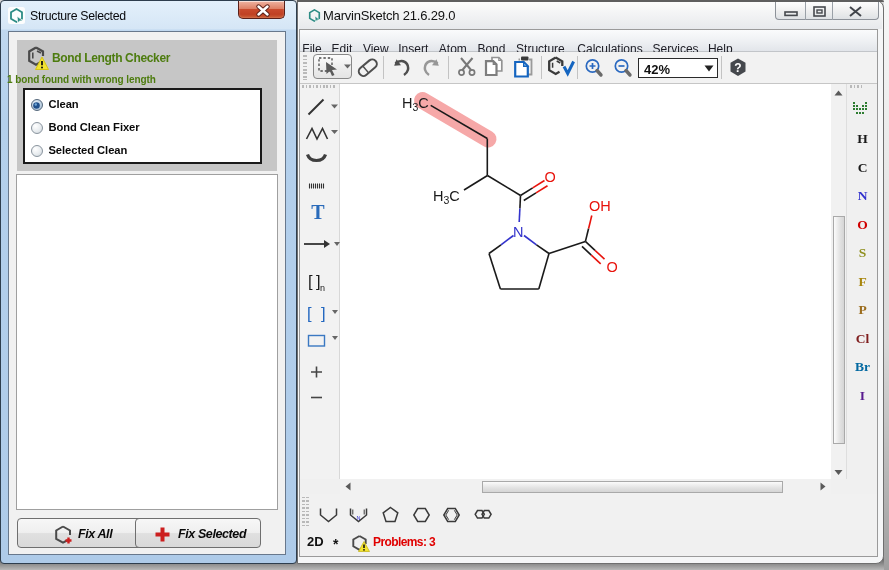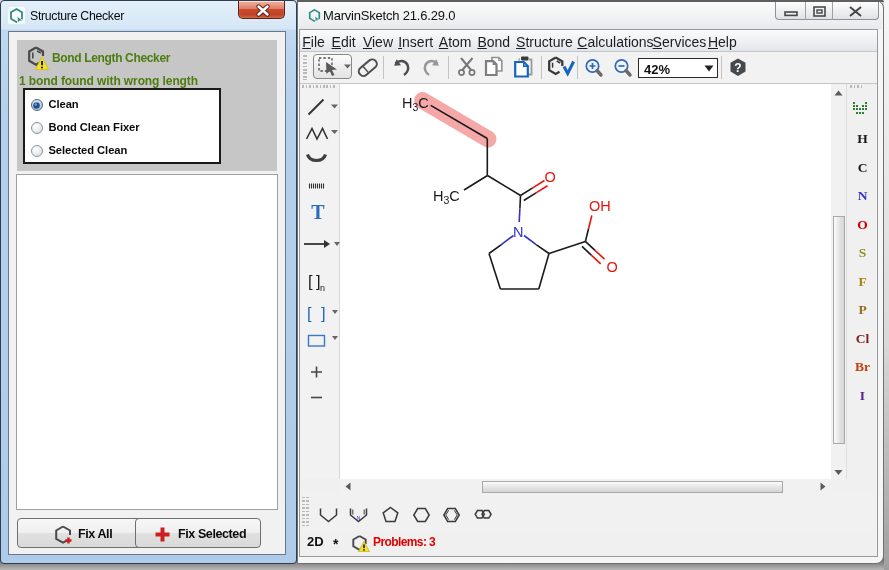--- a/index.html
+++ b/index.html
@@ -12,21 +12,21 @@
 
 #mw { left:297px; top:0; width:587px; height:564px; background:#f5f6f7; border:1px solid #6f6f6f; border-radius:0 8px 8px 0; }
 #mw-title { left:299px; top:1px; width:583px; height:28px; background:linear-gradient(180deg,#fdfdfd 0%,#f2f3f4 50%,#e7e9ec 100%); border-radius:0 7px 0 0; }
 #mw-title-text { left:323px; top:8px; font-size:13px; letter-spacing:-0.2px; color:#111; }
 #mw-btns { left:775px; top:1px; width:104px; height:19px; background:linear-gradient(180deg,#ffffff 0%,#f2f2f2 45%,#dfe2e5 100%); border:1px solid #8d9299; border-top:none; border-radius:0 0 4px 4px; }
 .mwdiv { top:0; width:1px; height:19px; background:#9aa0a7; }
 #mw-content { left:299px; top:29px; width:579px; height:528px; border:1px solid #9a9a9a; background:#f0f0f0; }
 
 
 #menubar { left:300px; top:30px; width:577px; height:22px; background:linear-gradient(180deg,#fafbfc 0%,#eef0f3 55%,#e2e5ea 100%); border-bottom:1px solid #c2c5c9; }
-#menubar span.mi { position:absolute; top:4px; font-size:14px; color:#1c1c24; white-space:nowrap; }
+#menubar span.mi { position:absolute; top:12px; font-size:12px; color:#1c1c24; white-space:nowrap; }
 
 #toolbar { left:300px; top:52px; width:577px; height:32px; background:#f2f2f2; border-bottom:1px solid #c6c6c6; }
 .tsep { top:4px; width:1px; height:23px; background:#c3c3c3; }
 
 #lefttools { left:300px; top:84px; width:40px; height:395px; background:#f2f2f2; border-right:1px solid #d8d8d8; }
 #canvas { left:340px; top:84px; width:491px; height:395px; background:#ffffff; }
 #vscroll { left:831px; top:84px; width:15px; height:395px; background:#f1f1f1; }
 #vthumb { left:1.5px; top:132px; width:12px; height:228px; background:linear-gradient(90deg,#fbfbfb,#e2e2e2 60%,#d5d5d5); border:1px solid #a9a9a9; }
 #hscroll { left:340px; top:479px; width:491px; height:15px; background:#f1f1f1; }
 #hthumb { left:142px; top:1.5px; width:301px; height:12px; background:linear-gradient(180deg,#fbfbfb,#e2e2e2 60%,#d5d5d5); border:1px solid #a9a9a9; }
@@ -36,25 +36,25 @@
 
 #templates { left:300px; top:494px; width:577px; height:36px; background:#f1f1f1; }
 #statusbar { left:300px; top:530px; width:577px; height:26px; background:#f0f0f0; }
 
 
 #dlg { left:0; top:0; width:297px; height:564px; border:1.5px solid #2e3e4e; border-radius:4px; background:linear-gradient(180deg,#e3f0fb 0%,#d5e6f6 28px,#c0d8f0 29px,#b4d0ec 120px,#aecbe9 100%); }
 #dlg-title-text { left:30px; top:9px; font-size:12.3px; letter-spacing:-0.3px; color:#08080c; }
 #dlg-close { left:238px; top:1px; width:47px; height:18px; border:1px solid #5a2019; border-top:none; border-radius:0 0 5px 5px; background:linear-gradient(180deg,#efb4a2 0%,#dd7d62 48%,#c94a2d 50%,#c04124 78%,#cd5e35 100%); box-shadow:inset 0 1px 0 rgba(255,255,255,.55), inset 0 0 2px rgba(255,255,255,.35); }
 #dlg-client { left:8px; top:31px; width:278px; height:524px; border:1px solid #68788c; background:#f1f1f1; }
 #gpanel { left:17px; top:40px; width:259.5px; height:131px; background:#c6c6c6; }
-#radiobox { left:23.4px; top:88px; width:198px; height:76px; background:#fff; border:2px solid #1a1a1a; }
+#radiobox { left:23.4px; top:88px; width:239px; height:76px; background:#fff; border:2px solid #1a1a1a; }
 .rcirc { position:absolute; left:5.3px; width:12px; height:12px; border-radius:50%; border:1px solid #8a949e; background:radial-gradient(circle at 35% 30%, #ffffff 0%, #e8ecef 55%, #c9d2d9 100%); }
 .rlabel { position:absolute; left:23px; font-size:11.2px; letter-spacing:-0.05px; font-weight:bold; color:#0a0a0a; white-space:nowrap; }
 #listarea { left:16px; top:174px; width:261.5px; height:336px; background:#fff; border:1px solid #9f9f9f; }
-.fixbtn { position:absolute; top:518px; height:30px; border:1.5px solid #6f6f6f; border-radius:4px; background:linear-gradient(180deg,#f7f7f7 0%,#efefef 48%,#e0e0e0 52%,#d9d9d9 100%); }
+.fixbtn { position:absolute; top:518px; height:30px; border:1.5px solid #6f6f6f; border-radius:4px; background:linear-gradient(180deg,#f7f7f7 0%,#efefef 48%,#e0e0e0 52%,#d9d9d9 100%);font-style:italic; }
 .fixbtn .txt { position:absolute; font-size:12.5px; letter-spacing:-0.4px; font-weight:bold; color:#0a0a0a; white-space:nowrap; }
 .blc-txt { position:absolute; font-weight:bold; letter-spacing:-0.35px; color:#4d7c0f; white-space:nowrap; }
 </style>
 </head>
 <body>
 <div class="abs" id="botband"></div>
 <div class="abs" id="rtband"></div>
 
 <div class="abs" id="mw"></div>
 <div class="abs" style="left:297px;top:0;width:587px;height:2px;background:#5f5f5f;border-radius:0 8px 0 0;z-index:5"></div>
@@ -278,21 +278,21 @@
     </g>
   </svg>
   <div class="elem" style="top:47px;color:#1a1a1a">H</div>
   <div class="elem" style="top:75.5px;color:#1a1a1a">C</div>
   <div class="elem" style="top:104px;color:#3232cd">N</div>
   <div class="elem" style="top:132.5px;color:#d00000">O</div>
   <div class="elem" style="top:161px;color:#8f8f1e">S</div>
   <div class="elem" style="top:189.5px;color:#a8860d">F</div>
   <div class="elem" style="top:218px;color:#9c6d1e">P</div>
   <div class="elem" style="top:246.5px;color:#7f1d1d">Cl</div>
-  <div class="elem" style="top:275px;color:#c2410c">Br</div>
+  <div class="elem" style="top:275px;color:#0369a1">Br</div>
   <div class="elem" style="top:303.5px;color:#581b8f">I</div>
 </div>
 
 <div class="abs" id="templates">
   <div class="abs" style="left:2px;top:3px;width:3px;height:30px;background:repeating-linear-gradient(180deg,#b9b9b9 0 1.5px,transparent 1.5px 3.5px)"></div>
   <div class="abs" style="left:6px;top:3px;width:3px;height:30px;background:repeating-linear-gradient(180deg,#b9b9b9 0 1.5px,transparent 1.5px 3.5px)"></div>
   <svg class="abs" style="left:0;top:0" width="577" height="36" viewBox="0 0 577 36">
     <g fill="none" stroke="#3a3a3a" stroke-width="1.5">
       <path d="M20.5 14.5 V21 L28.5 27.5 L36.5 21 V14.5"></path>
       <path d="M50.5 14.5 V21 L58.5 27.5 L66.5 21 V14.5"></path>
@@ -319,38 +319,38 @@
   </svg>
   <div class="abs" style="left:73px;top:5px;font-size:12px;letter-spacing:-0.6px;font-weight:bold;color:#e00000">Problems: 3</div>
 </div>
 
 <div class="abs" id="dlg"></div>
 <svg class="abs" style="left:8px;top:7px" width="17" height="17" viewBox="0 0 17 17">
   <rect x="0" y="0" width="17" height="17" rx="2.5" fill="#fdfdfd"></rect>
   <path d="M8.5 2 L14 5.2 L14 11.8 L8.5 15 L3 11.8 L3 5.2 Z" fill="none" stroke="#2d8c85" stroke-width="1.8"></path>
   <path d="M9 9 L15 13.8 L11.3 14.1 L9.7 16.6 Z" fill="#2d8c85" stroke="#fff" stroke-width="0.8"></path>
 </svg>
-<div class="abs" id="dlg-title-text">Structure Checker</div>
+<div class="abs" id="dlg-title-text">Structure Selected</div>
 <div class="abs" id="dlg-close">
   <svg width="45" height="17" viewBox="0 0 45 17">
     <path d="M19.5 5.5 L28.5 13.5 M28.5 5.5 L19.5 13.5" stroke="#5a2019" stroke-width="4.4" stroke-linecap="round"></path>
     <path d="M19.5 5.5 L28.5 13.5 M28.5 5.5 L19.5 13.5" stroke="#ffffff" stroke-width="2.5" stroke-linecap="round"></path>
   </svg>
 </div>
 <div class="abs" id="dlg-client"></div>
 <div class="abs" id="gpanel"></div>
 <svg class="abs" style="left:28px;top:46px" width="22" height="25" viewBox="0 0 22 25">
   <path d="M8 1.5 L15 5.5 L15 10 M12 16.5 L8 18.7 L1.2 14.8 L1.2 5.5 L8 1.5" fill="none" stroke="#4a4a4a" stroke-width="2.2"></path>
   <path d="M4.8 6.5 v6 M9 5 l4 2" stroke="#4a4a4a" stroke-width="1.6"></path>
   <path d="M14 11 L20.5 23.5 H7.5 Z" fill="#f2e332" stroke="#d5c416" stroke-width="1"></path>
   <path d="M14 15 v4.2" stroke="#111" stroke-width="1.8"></path>
   <circle cx="14" cy="21.5" r="1" fill="#111"></circle>
 </svg>
 <div class="abs blc-txt" style="left:52px;top:51px;font-size:12px">Bond Length Checker</div>
-<div class="abs blc-txt" style="left:19px;top:73.5px;font-size:12px;letter-spacing:-0.1px">1 bond found with wrong length</div>
+<div class="abs blc-txt" style="left:7px;top:73.5px;font-size:10px;letter-spacing:-0.1px">1 bond found with wrong length</div>
 <div class="abs" id="radiobox">
   <div class="rcirc" style="top:9px;background:radial-gradient(circle at 35% 30%, #e8f2fa 0%, #9fb8cf 100%);border-color:#55687c"></div>
   <svg class="abs" style="left:7.8px;top:11.5px" width="7" height="7" viewBox="0 0 7 7">
       <circle cx="3.5" cy="3.5" r="3.3" fill="#1f4f8b"></circle>
       <circle cx="2.8" cy="2.5" r="1.2" fill="#6fa8d8"></circle>
     </svg>
   <div class="rlabel" style="top:8px">Clean</div>
   <div class="rcirc" style="top:32.2px"></div>
   <div class="rlabel" style="top:31.2px">Bond Clean Fixer</div>
   <div class="rcirc" style="top:55.4px"></div>

